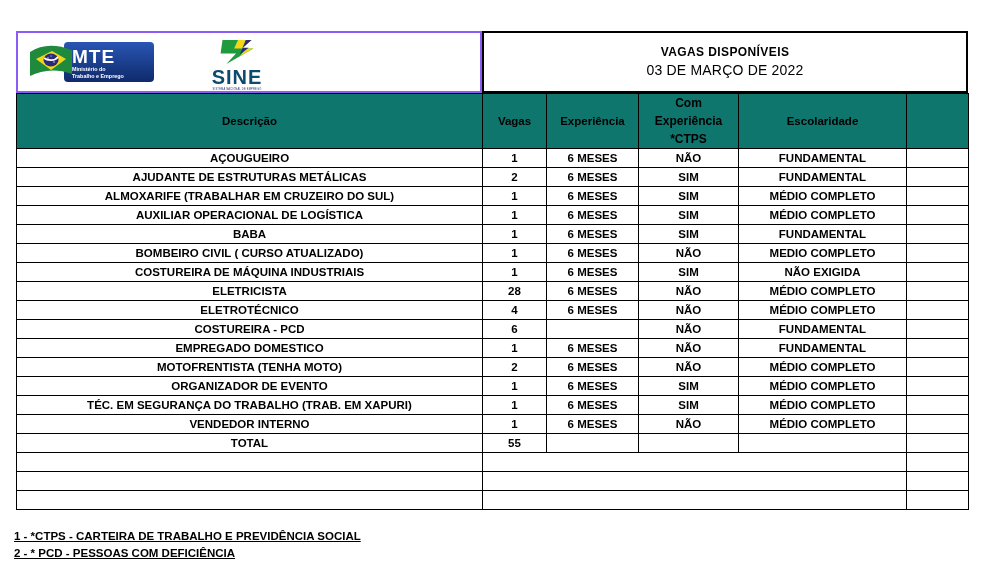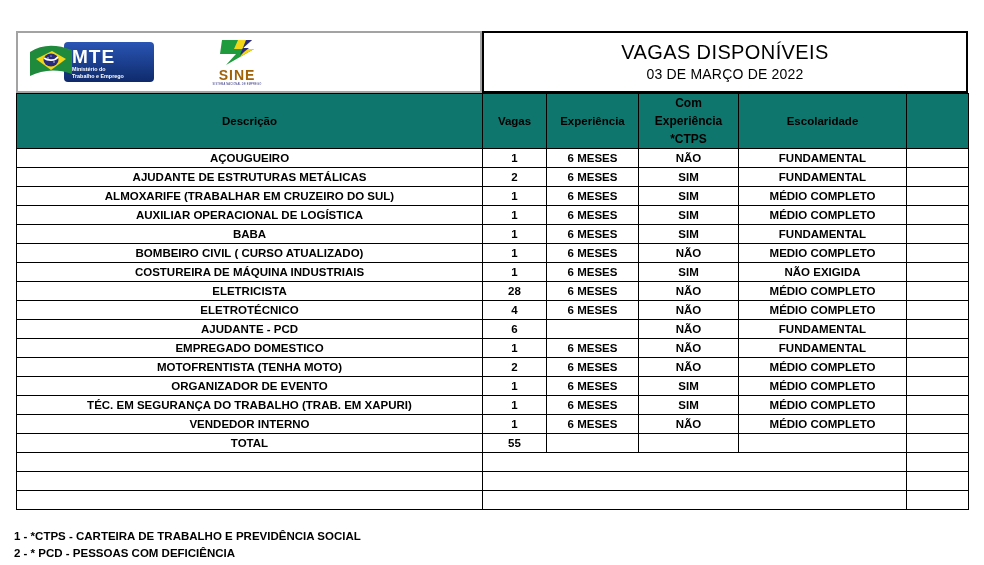--- a/index.html
+++ b/index.html
@@ -26,41 +26,41 @@
     left: 16px;
     top: 31px;
     width: 952px;
     height: 62px;
     display: flex;
     box-sizing: border-box;
   }
   .logo-cell {
     width: 466px;
     box-sizing: border-box;
-    border: 2px solid #a3a3a3;
+    border: 2px solid #8b5cf6;
     background: #ffffff;
     display: flex;
     align-items: center;
     position: relative;
   }
   .title-cell {
     flex: 1;
     box-sizing: border-box;
     border: 2px solid #000;
     border-left: 2px solid #000;
     background: #ffffff;
     display: flex;
     flex-direction: column;
     align-items: center;
     justify-content: center;
     line-height: 1.15;
   }
   .title-main {
-    font-size: 20px;
-    font-weight: normal;
+    font-size: 12px;
+    font-weight: bold;
     color: #000;
     letter-spacing: .4px;
   }
   .title-sub {
     font-size: 14px;
     font-weight: normal;
     color: #000;
     letter-spacing: .2px;
     margin-top: 2px;
   }
@@ -79,23 +79,23 @@
     left: 182px;
     top: 4px;
     width: 74px;
     height: 54px;
     display: flex;
     flex-direction: column;
     align-items: center;
     justify-content: flex-start;
   }
   .sine-word {
-    font-size: 14px;
+    font-size: 20px;
     font-weight: bold;
-    color: #a16207;
+    color: #0c4a6e;
     letter-spacing: 1px;
     line-height: 1;
     margin-top: 1px;
   }
   .sine-tag {
     font-size: 2.6px;
     color: #2a2a7a;
     letter-spacing: .2px;
     transform: scaleY(1.4);
     margin-top: 1px;
@@ -154,21 +154,21 @@
   
   .notes {
     position: absolute;
     left: 14px;
     top: 528px;
     font-size: 11.5px;
     font-weight: bold;
     color: #000;
     line-height: 17px;
   }
-  .notes div { white-space: nowrap; }
+  .notes div { white-space: nowrap; text-decoration: underline; }
 </style>
 </head>
 <body>
 
 <div class="sheet">
 
   <div class="topband">
 
     <div class="logo-cell">
 
@@ -302,21 +302,21 @@
         </tr>
         <tr>
           <td class="desc">ELETROTÉCNICO</td>
           <td class="num">4</td>
           <td class="exp">6 MESES</td>
           <td class="ctps">NÃO</td>
           <td class="esc">MÉDIO COMPLETO</td>
           <td class="blank"></td>
         </tr>
         <tr>
-          <td class="desc">AJUDANTE  - PCD</td>
+          <td class="desc">COSTUREIRA  - PCD</td>
           <td class="num">6</td>
           <td class="exp"></td>
           <td class="ctps">NÃO</td>
           <td class="esc">FUNDAMENTAL</td>
           <td class="blank"></td>
         </tr>
         <tr>
           <td class="desc">EMPREGADO DOMESTICO</td>
           <td class="num">1</td>
           <td class="exp">6 MESES</td>

